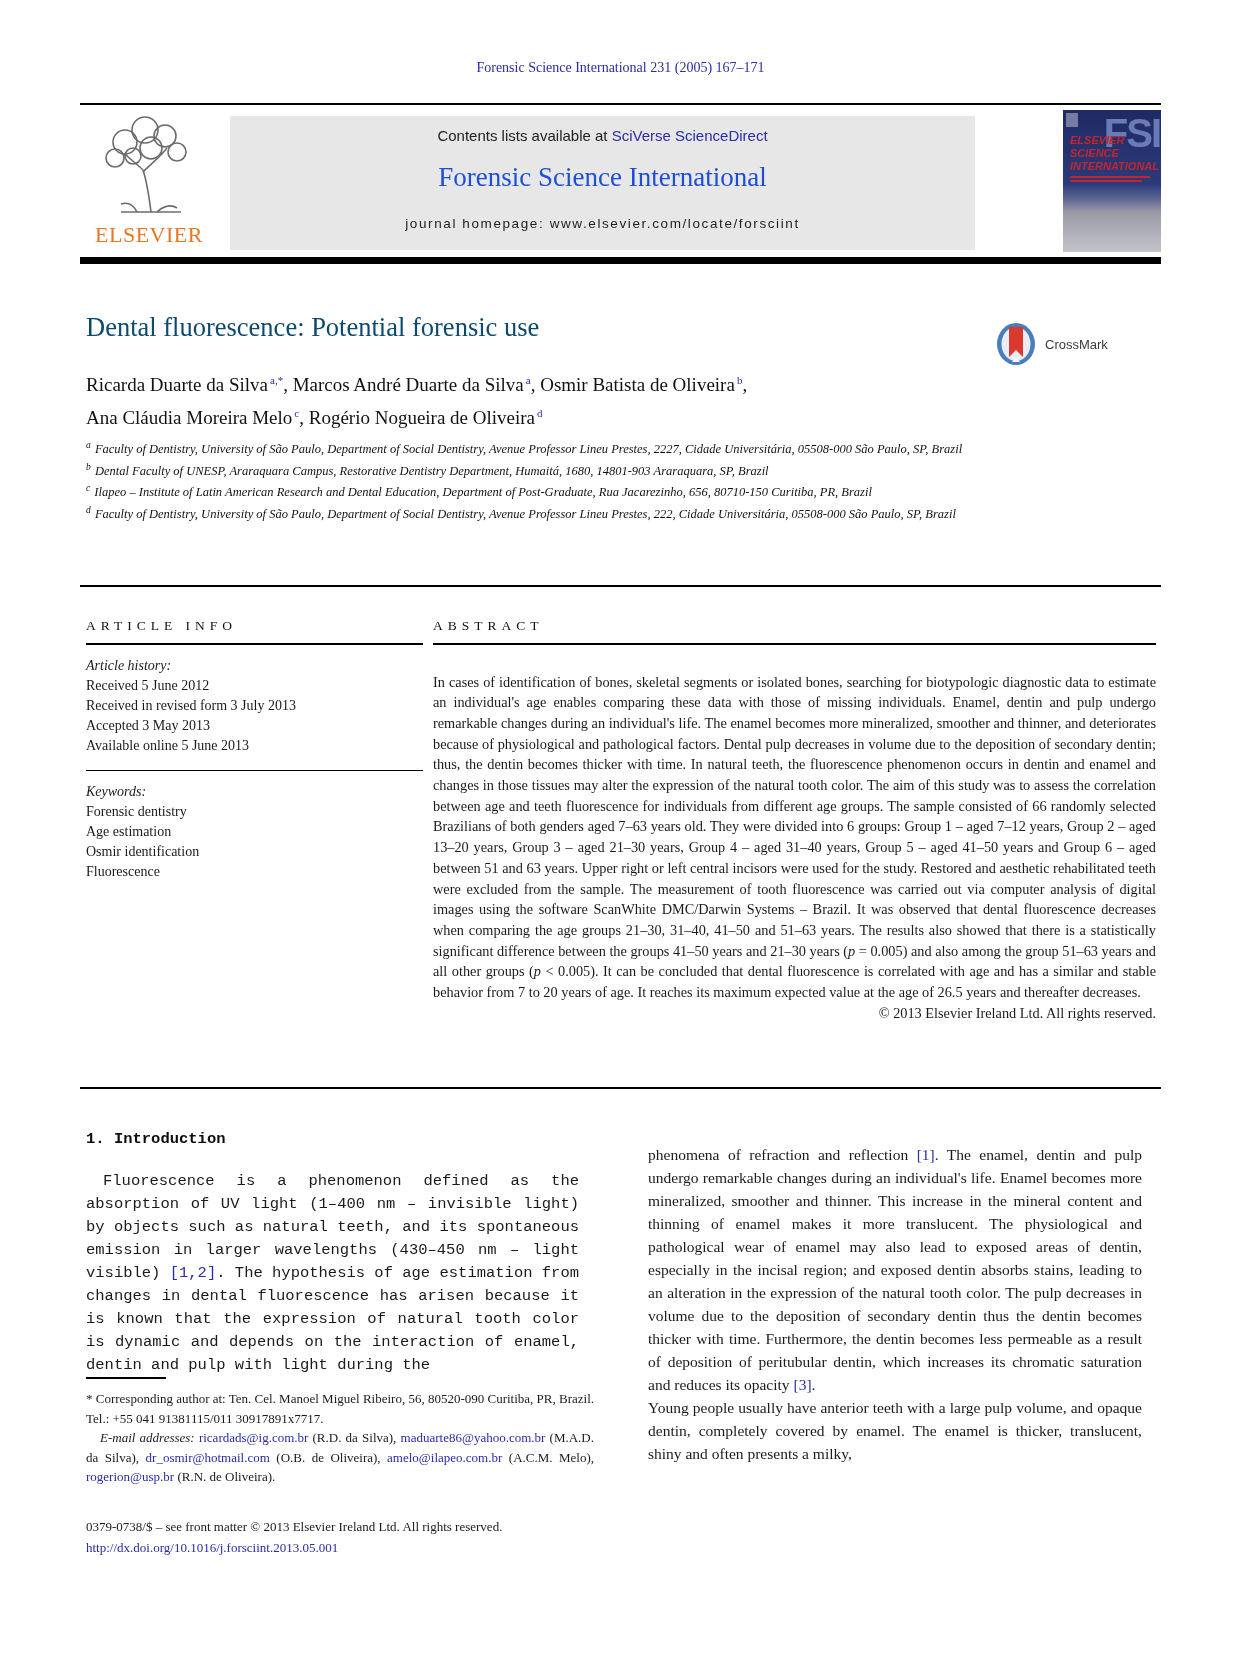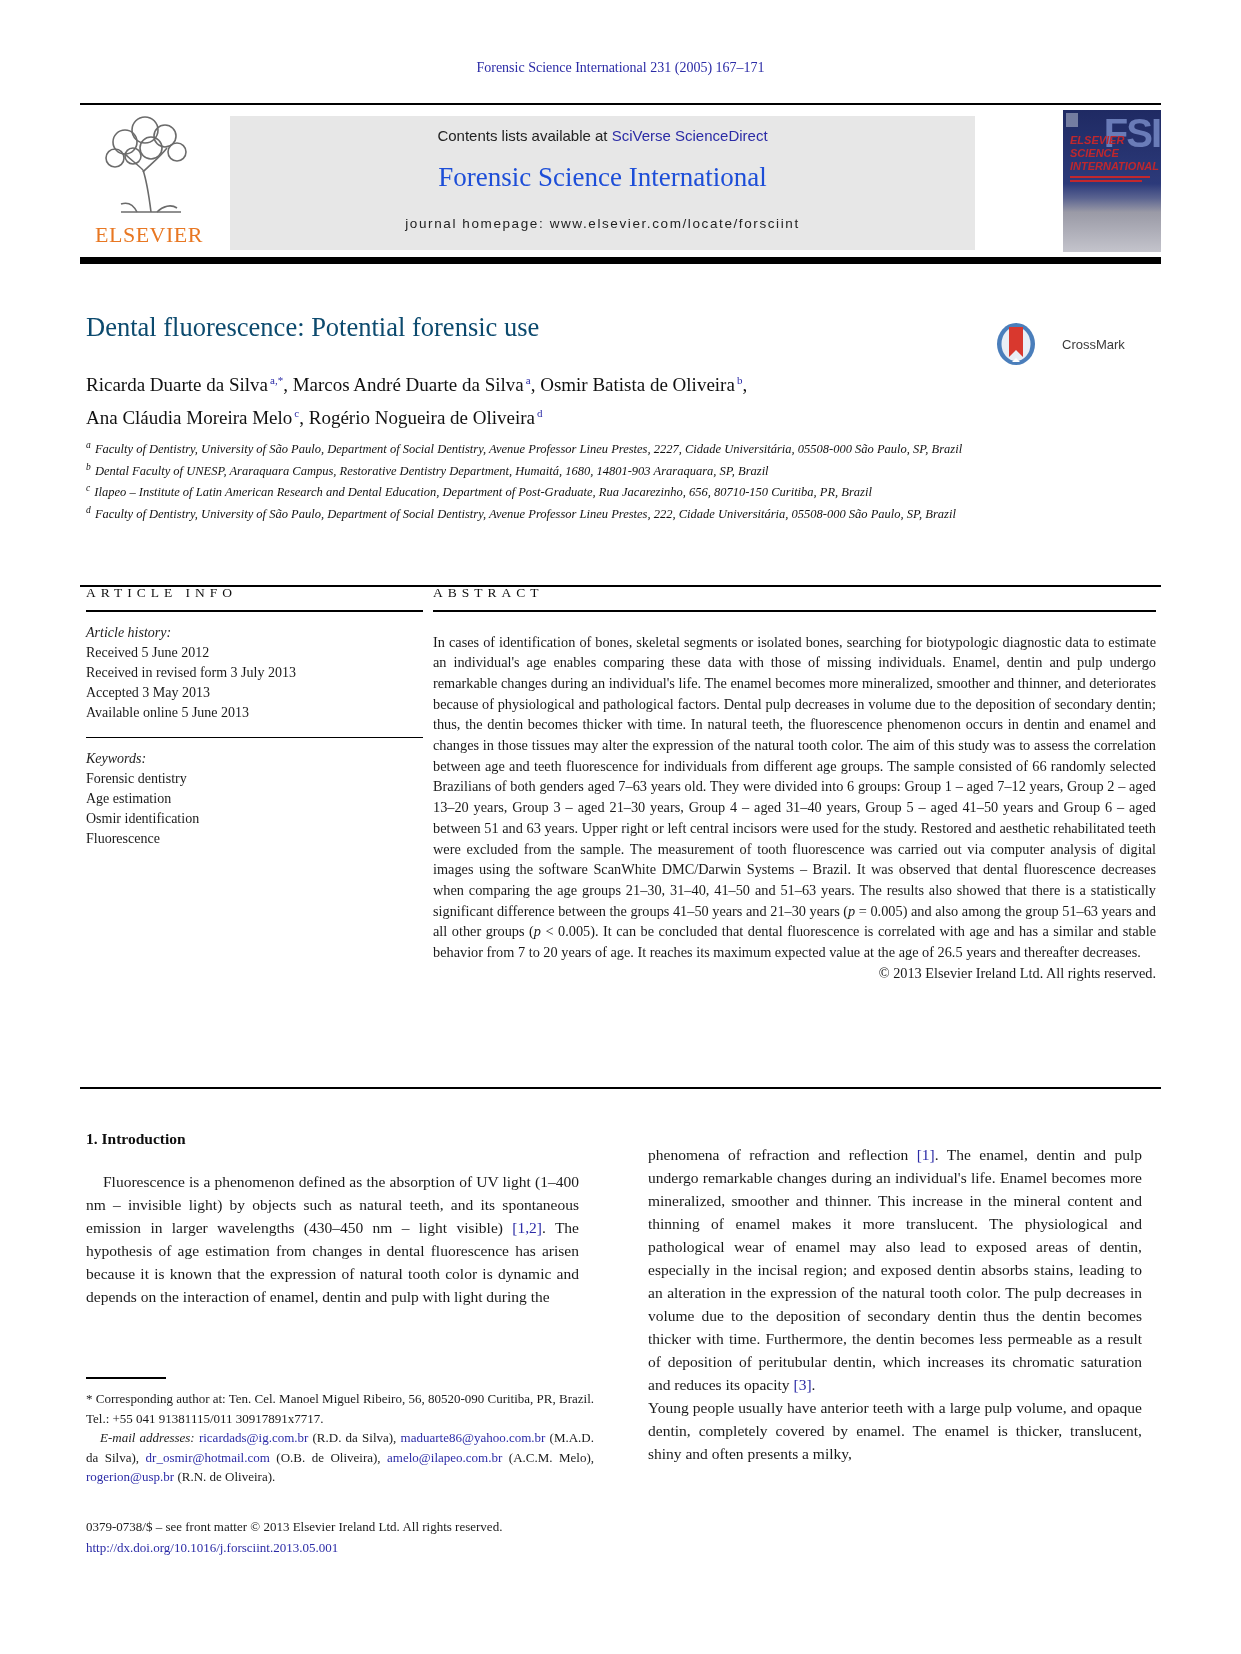--- a/index.html
+++ b/index.html
@@ -20,39 +20,39 @@
   .cover{left:1063px;top:110px;width:98px;height:142px;background:linear-gradient(180deg,#1f2a63 0%,#2c3a7a 52%,#5a6390 62%,#9a9aa6 72%,#c4c4cc 100%);overflow:hidden;}
   .cover-fsi{position:absolute;right:1px;top:4px;font-family:"Liberation Sans",sans-serif;font-weight:bold;font-size:40px;line-height:38px;color:rgba(130,150,210,0.75);letter-spacing:-2px;}
   .cover-title{position:absolute;left:7px;top:24px;font-family:"Liberation Sans",sans-serif;font-weight:bold;font-style:italic;font-size:11px;line-height:13px;color:#c0272d;letter-spacing:0px;}
   .cover-bar{position:absolute;left:7px;top:66px;width:80px;height:2px;background:#c0272d;}
   .cover-bar2{position:absolute;left:7px;top:70px;width:72px;height:2px;background:#c0272d;}
   .cover-corner{position:absolute;left:3px;top:3px;width:12px;height:14px;background:rgba(200,205,220,0.5);}
   .rule-thick{left:80px;top:257px;width:1081px;height:7px;background:#000;}
   
   .art-title{left:86px;top:312px;width:820px;font-size:26.5px;color:#0c4a6e;}
   .crossmark{left:996px;top:322px;width:130px;height:48px;}
-  .crossmark-label{display:inline-block;vertical-align:middle;font-family:"Liberation Sans",sans-serif;font-size:13px;color:#3a3a3a;margin-left:22px;}
+  .crossmark-label{display:inline-block;vertical-align:middle;font-family:"Liberation Sans",sans-serif;font-size:13px;color:#3a3a3a;margin-left:5px;}
   .authors{left:86px;top:366px;width:960px;font-size:19px;line-height:29px;color:#111;}
   .authors sup{font-size:11px;color:#2b2ba6;margin-left:2px;}
   .affils{left:86px;top:437px;width:1005px;font-size:12.5px;font-style:italic;line-height:17.5px;color:#111;}
   .affil sup{font-size:9.5px;margin-right:1px;}
   
   .rule-b{left:80px;top:585px;width:1081px;height:1.5px;background:#000;}
   .info-col{left:86px;top:585px;width:337px;}
   .abs-col{left:433px;top:585px;width:723px;}
-  .col-heading{font-size:13.5px;letter-spacing:5px;color:#111;}
+  .col-heading{font-size:13.5px;letter-spacing:5px;color:#111;margin-top:33px;}
   .hrule{margin-top:9px;height:1.5px;background:#000;}
   .lbl{font-style:italic;}
   .info-body{margin-top:11px;font-size:14px;line-height:20px;}
   .mid-gap{margin-top:14px;}
-  .abs-text{margin:20px 0 0 0;font-size:14.3px;line-height:20.7px;text-align:justify;}
+  .abs-text{margin:27px 0 0 0;font-size:14.3px;line-height:20.7px;text-align:justify;}
   .abs-copy{margin-top:2px;text-align:right;font-size:14.3px;}
   .rule-c{left:80px;top:1087px;width:1081px;height:1.5px;background:#000;}
   
-  .body-left{left:86px;top:1130px;width:507px;}
+  .body-left{left:86px;top:1130px;width:507px;font-family:Liberation Mono, monospace;}
   .body-right{left:648px;top:1143px;width:508px;}
   .sec-head{font-size:15.5px;font-weight:bold;color:#0d0d0d;}
   .bodyp{margin:22px 14px 0 0;font-size:15.5px;line-height:23px;text-align:justify;}
   .bodyp.noindent{margin-top:0;text-indent:0;}
   .indent{text-indent:17px;}
   .fn-rule{left:86px;top:1377px;width:80px;height:1.5px;background:#000;}
   .footnote{left:86px;top:1389px;width:508px;font-size:13px;line-height:19.5px;}
   .footnote p{margin:0;text-align:justify;}
   .footnote .fn2{text-indent:14px;}
   .imprint{left:86px;top:1516px;width:540px;font-size:13px;line-height:21px;}

